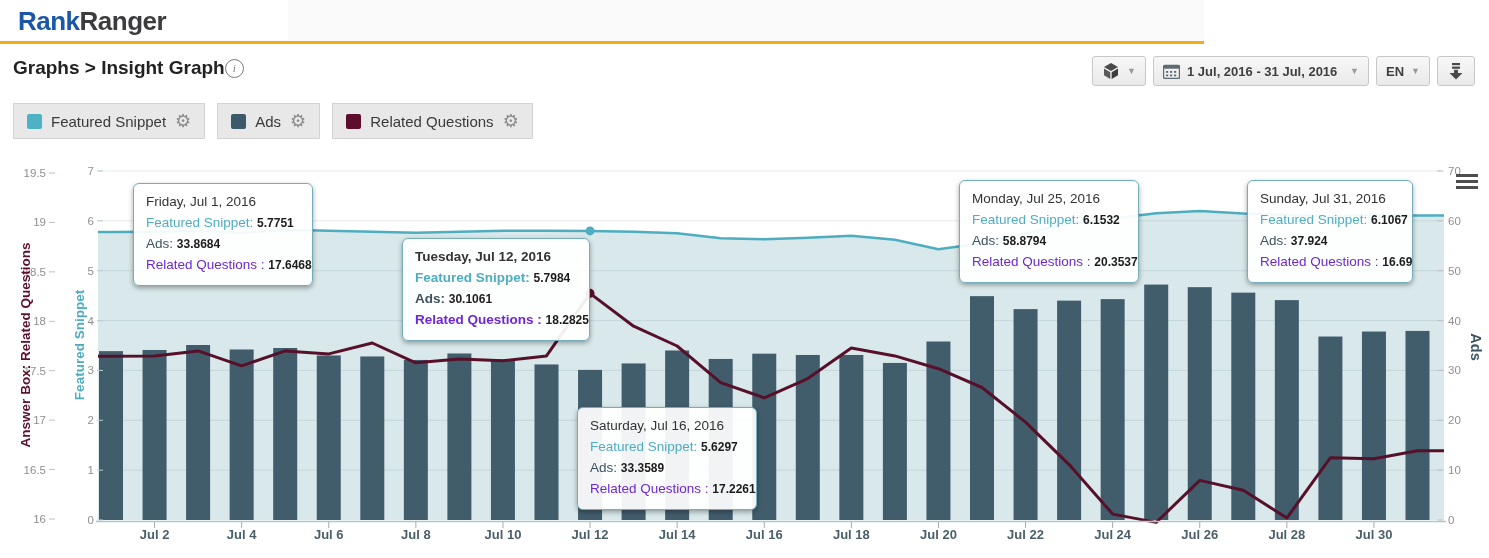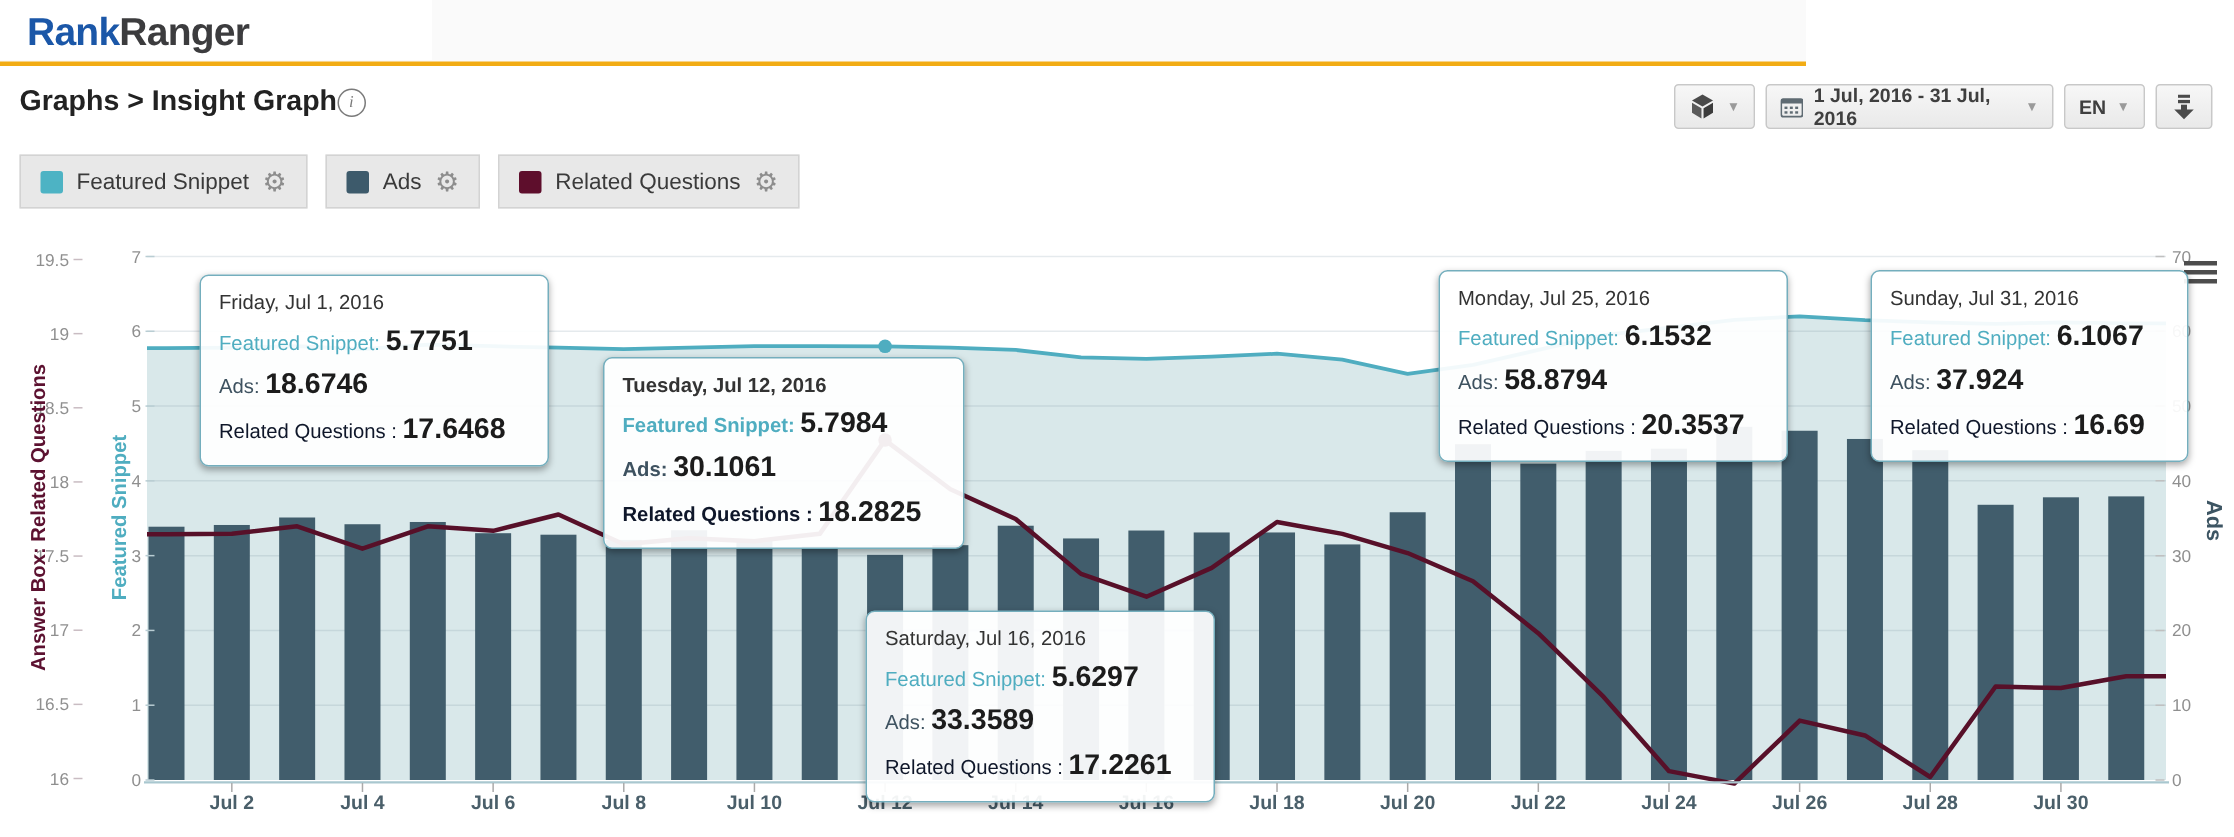--- a/index.html
+++ b/index.html
@@ -33,26 +33,26 @@
   .swatch{width:15px;height:15px;border-radius:2px;}
   .chip-label{font-size:15px;color:#3a3a3a;}
   .gear{font-size:18px;color:#8d8d8d;line-height:1;cursor:pointer;}
   
   .chart-wrap{position:absolute;left:0;top:155px;width:1224px;height:403px;}
   svg text{font-family:"Liberation Sans",sans-serif;}
   .burger{position:absolute;left:1456px;top:174px;width:22px;cursor:pointer;}
   .burger div{height:3px;background:#4d4d4d;margin-bottom:3px;}
   
   .tt{position:absolute;background:rgba(255,255,255,0.93);border:1px solid #74aebd;border-radius:6px;
-      box-shadow:0 2px 5px rgba(0,0,0,0.35);padding:8px 28px 9px 12px;font-size:13.5px;line-height:1.55;
+      box-shadow:0 2px 5px rgba(0,0,0,0.35);padding:8px 0 9px 12px;font-size:13.5px;line-height:1.55;
       white-space:nowrap;z-index:5;color:#333;}
-  .tt b{color:#1c1c1c;font-size:19px;}
+  .tt b{color:#1c1c1c;font-size:12px;}
   .tt .l-fs{color:#4fadc0;}
   .tt .l-ads{color:#3e5260;}
-  .tt .l-rq{color:#0f172a;}
+  .tt .l-rq{color:#6d28d9;}
 </style>
 </head>
 <body>
 
 <div class="page">
 
   <div class="topbar">
     <div class="logo-box"></div>
     <div class="logo">
       <span class="rank">Rank</span><span class="ranger">Ranger</span>
@@ -66,21 +66,21 @@
 
   <div class="toolbar">
     <div class="tbtn">
       <svg width="18" height="18" viewBox="0 0 18 18">
         <polygon points="9,1 16,5 9,9 2,5" fill="#4a4a4a"></polygon>
         <polygon points="2,6.5 8.3,10.2 8.3,17 2,13.2" fill="#5a5a5a"></polygon>
         <polygon points="16,6.5 9.7,10.2 9.7,17 16,13.2" fill="#3c3c3c"></polygon>
       </svg>
       <span class="caret">▼</span>
     </div>
-    <div class="tbtn" style="width:192px;justify-content:flex-start;">
+    <div class="tbtn" style="width:216px;justify-content:flex-start;">
       <svg width="17" height="15" viewBox="0 0 17 15">
         <rect x="0.5" y="1.5" width="16" height="13" rx="1.5" fill="none" stroke="#5f6b73" stroke-width="1.4"></rect>
         <rect x="0.5" y="1.5" width="16" height="3.2" fill="#5f6b73"></rect>
         <g fill="#5f6b73">
             <rect x="3" y="7" width="2.2" height="1.8"></rect>
             <rect x="7" y="7" width="2.2" height="1.8"></rect>
             <rect x="11" y="7" width="2.2" height="1.8"></rect>
             <rect x="3" y="10.5" width="2.2" height="1.8"></rect>
             <rect x="7" y="10.5" width="2.2" height="1.8"></rect>
             <rect x="11" y="10.5" width="2.2" height="1.8"></rect>
@@ -254,21 +254,21 @@
   <div class="burger">
     <div></div>
       <div></div>
       <div></div>
   </div>
 
   <div id="tt-layer">
       <div class="tt" style="left: 133px; top: 183px;">
         <div>Friday, Jul 1, 2016</div>
         <div><span class="l-fs">Featured Snippet:</span> <b>5.7751</b></div>
-        <div><span class="l-ads">Ads:</span> <b>18.6746</b></div>
+        <div><span class="l-ads">Ads:</span> <b>33.8684</b></div>
         <div><span class="l-rq">Related Questions :</span> <b>17.6468</b></div>
       </div>
       <div class="tt" style="left: 402px; top: 238px; font-weight: bold;">
         <div>Tuesday, Jul 12, 2016</div>
         <div><span class="l-fs">Featured Snippet:</span> <b>5.7984</b></div>
         <div><span class="l-ads">Ads:</span> <b>30.1061</b></div>
         <div><span class="l-rq">Related Questions :</span> <b>18.2825</b></div>
       </div>
       <div class="tt" style="left: 577px; top: 407px;">
         <div>Saturday, Jul 16, 2016</div>

